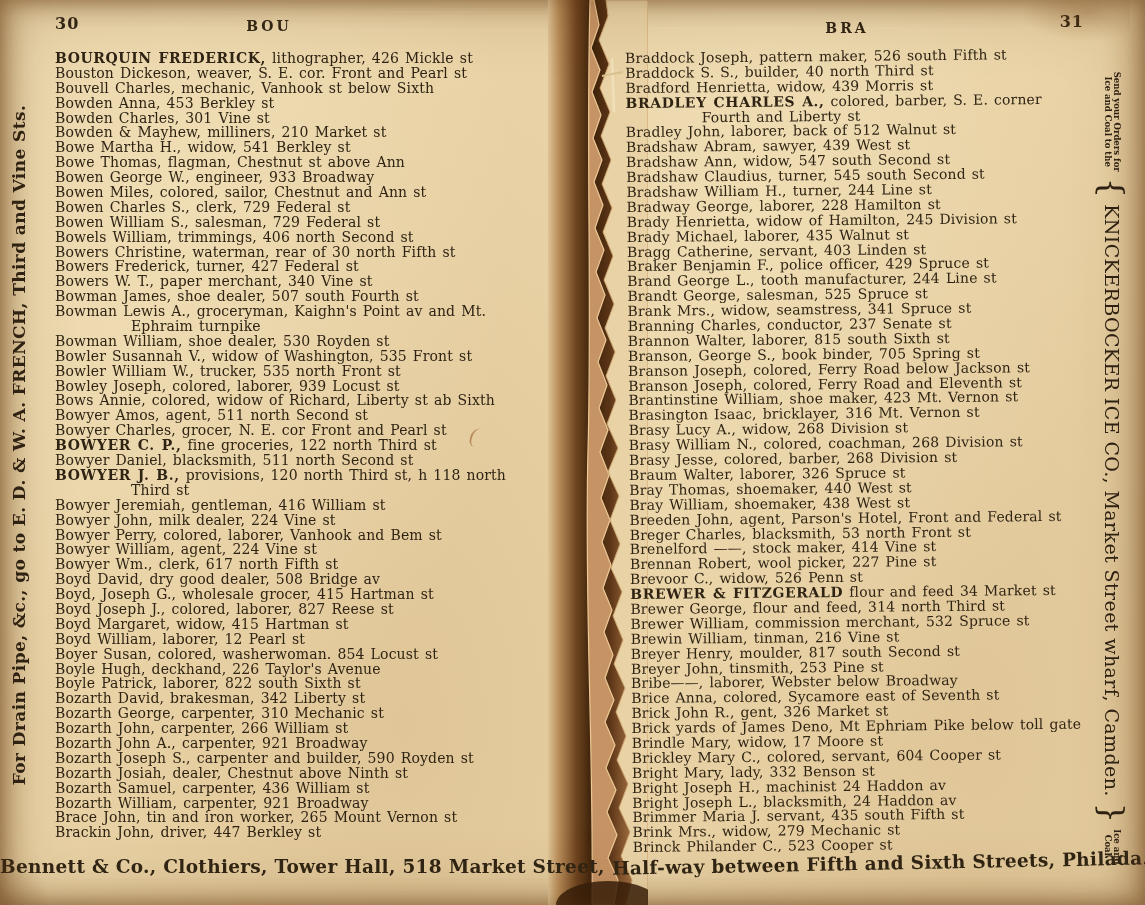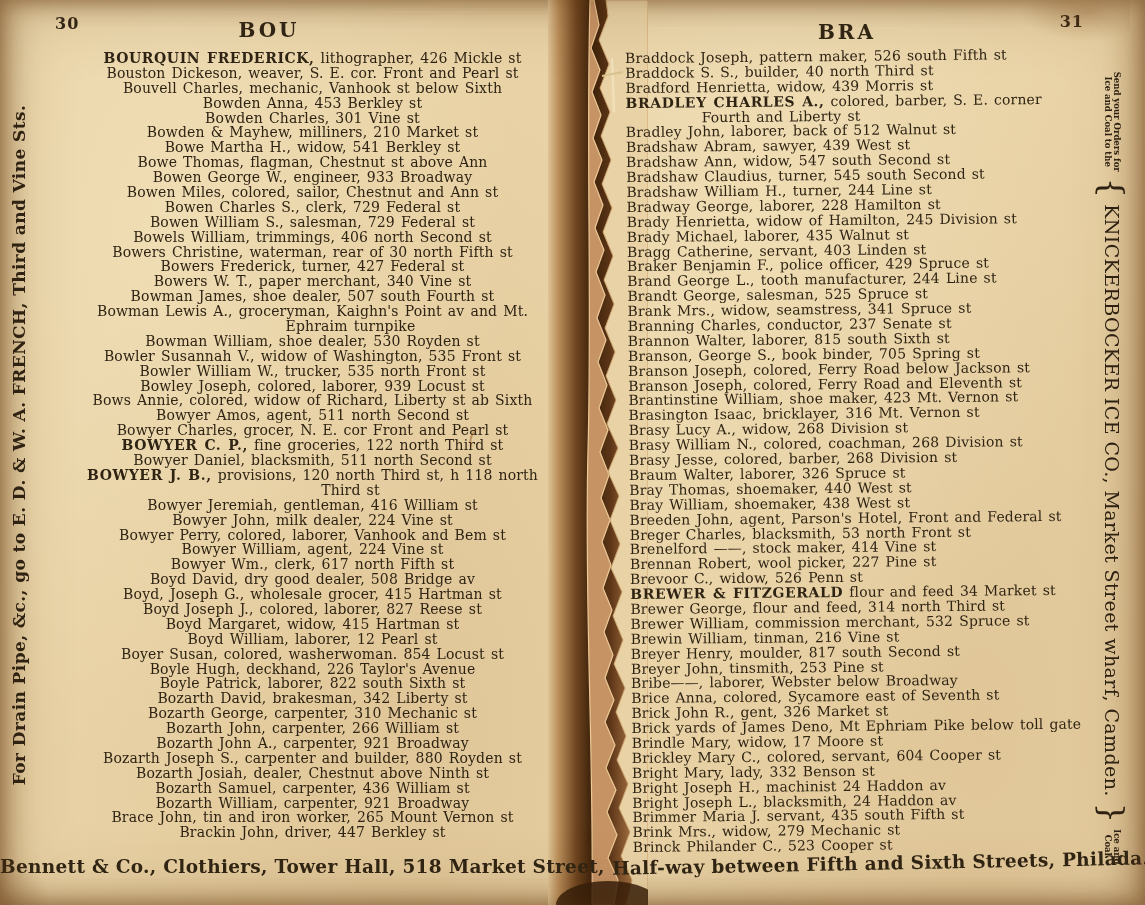--- a/index.html
+++ b/index.html
@@ -18,28 +18,28 @@
   }
   #paper-left{left:0;width:578px;box-shadow:inset 14px 0 24px rgba(120,75,30,.28), inset 0 10px 18px rgba(120,75,30,.22), inset 0 -10px 18px rgba(120,75,30,.22);}
   #paper-right{left:600px;width:545px;box-shadow:inset -16px 0 26px rgba(120,75,30,.30), inset 0 10px 18px rgba(120,75,30,.20), inset 0 -10px 18px rgba(120,75,30,.22);}
   .gutter{position:absolute;left:548px;top:0;width:100px;height:905px;z-index:3;}
   .page-content{position:absolute;top:0;height:905px;z-index:4;}
   #page-left{left:0;width:578px;}
   #page-right{left:612px;width:500px;}
 
   .pg-head{position:absolute;top:12px;left:0;right:0;height:26px;}
   .pg-num{font-weight:bold;font-size:16px;letter-spacing:1px;}
-  .pg-letters{font-weight:bold;font-size:20px;letter-spacing:3px;text-align:center;}
+  .pg-letters{font-weight:bold;font-size:14px;letter-spacing:3px;text-align:center;}
   #page-left .pg-num{position:absolute;left:55px;top:2px;}
   #page-left .pg-letters{position:absolute;left:0;right:40px;top:6px;}
   #page-right .pg-num{position:absolute;right:28px;top:0;}
   #page-right .pg-letters{position:absolute;left:0;right:30px;top:8px;}
 
   .entries{position:absolute;top:51px;font-size:14px;line-height:14.9px;letter-spacing:.15px;word-spacing:1.4px;white-space:nowrap;}
-  #page-left .entries{left:55px;width:515px;text-align:center;}
+  #page-left .entries{left:55px;width:515px;}
   #page-right .entries{left:13px;width:485px;transform:rotate(-0.55deg);transform-origin:0 0;}
   .line{height:14.9px;}
   .line .b{font-weight:bold;letter-spacing:.6px;}
   .line.cont{padding-left:76px;}
 
   .footer-ad{position:absolute;font-weight:bold;font-size:18.5px;letter-spacing:.3px;text-align:center;white-space:nowrap;}
   #page-left .footer-ad{left:0;right:20px;top:856px;}
   #page-right .footer-ad{left:0;right:0;top:853px;transform:rotate(-1.1deg);}
 
   
@@ -149,21 +149,21 @@
       <div class="line"><span class="b"></span><span class="t">Boyd Joseph J., colored, laborer, 827 Reese st</span></div>
       <div class="line"><span class="b"></span><span class="t">Boyd Margaret, widow, 415 Hartman st</span></div>
       <div class="line"><span class="b"></span><span class="t">Boyd William, laborer, 12 Pearl st</span></div>
       <div class="line"><span class="b"></span><span class="t">Boyer Susan, colored, washerwoman. 854 Locust st</span></div>
       <div class="line"><span class="b"></span><span class="t">Boyle Hugh, deckhand, 226 Taylor's Avenue</span></div>
       <div class="line"><span class="b"></span><span class="t">Boyle Patrick, laborer, 822 south Sixth st</span></div>
       <div class="line"><span class="b"></span><span class="t">Bozarth David, brakesman, 342 Liberty st</span></div>
       <div class="line"><span class="b"></span><span class="t">Bozarth George, carpenter, 310 Mechanic st</span></div>
       <div class="line"><span class="b"></span><span class="t">Bozarth John, carpenter, 266 William st</span></div>
       <div class="line"><span class="b"></span><span class="t">Bozarth John A., carpenter, 921 Broadway</span></div>
-      <div class="line"><span class="b"></span><span class="t">Bozarth Joseph S., carpenter and builder, 880 Royden st</span></div>
+      <div class="line"><span class="b"></span><span class="t">Bozarth Joseph S., carpenter and builder, 590 Royden st</span></div>
       <div class="line"><span class="b"></span><span class="t">Bozarth Josiah, dealer, Chestnut above Ninth st</span></div>
       <div class="line"><span class="b"></span><span class="t">Bozarth Samuel, carpenter, 436 William st</span></div>
       <div class="line"><span class="b"></span><span class="t">Bozarth William, carpenter, 921 Broadway</span></div>
       <div class="line"><span class="b"></span><span class="t">Brace John, tin and iron worker, 265 Mount Vernon st</span></div>
       <div class="line"><span class="b"></span><span class="t">Brackin John, driver, 447 Berkley st</span></div>
     </div>
   <div class="footer-ad">Bennett &amp; Co., Clothiers, Tower Hall, 518 Market Street,</div>
 </div>
 
 <div class="page-content" id="page-right">

